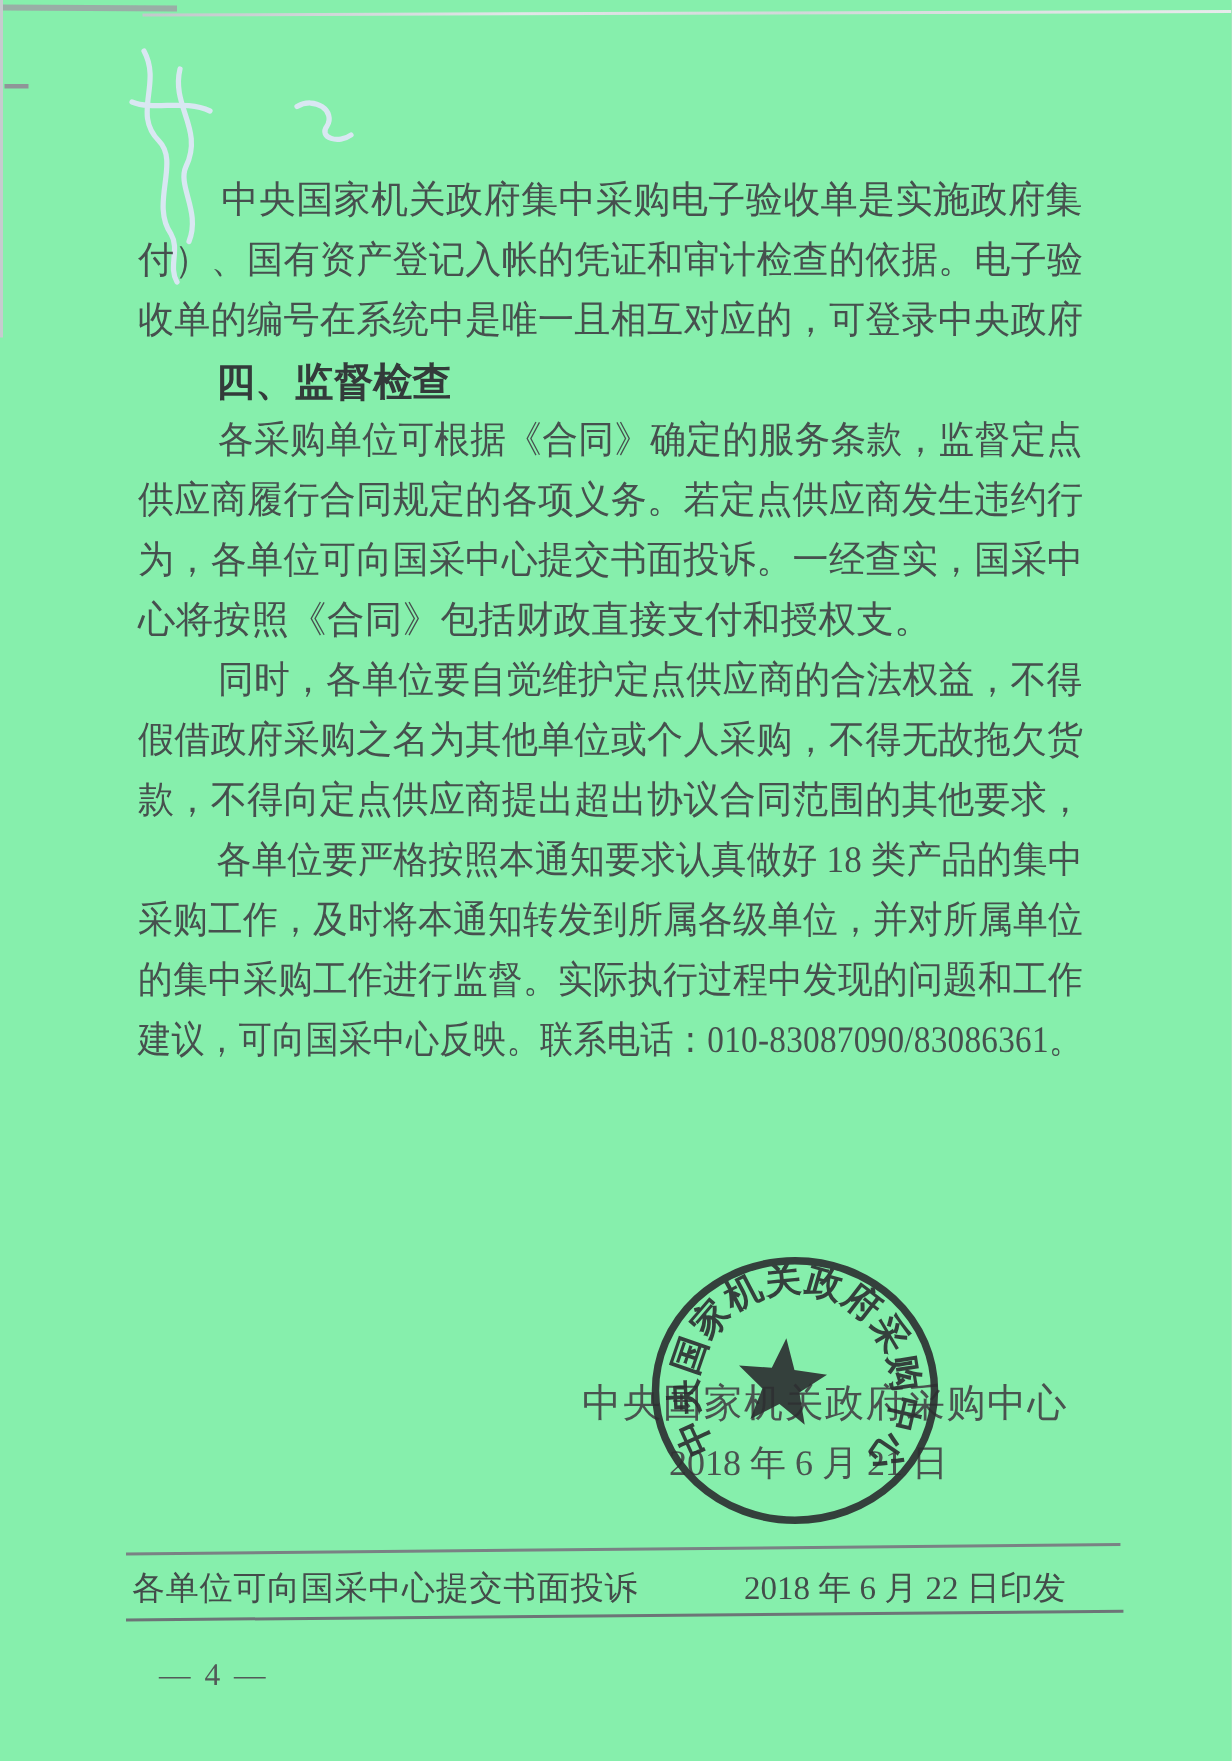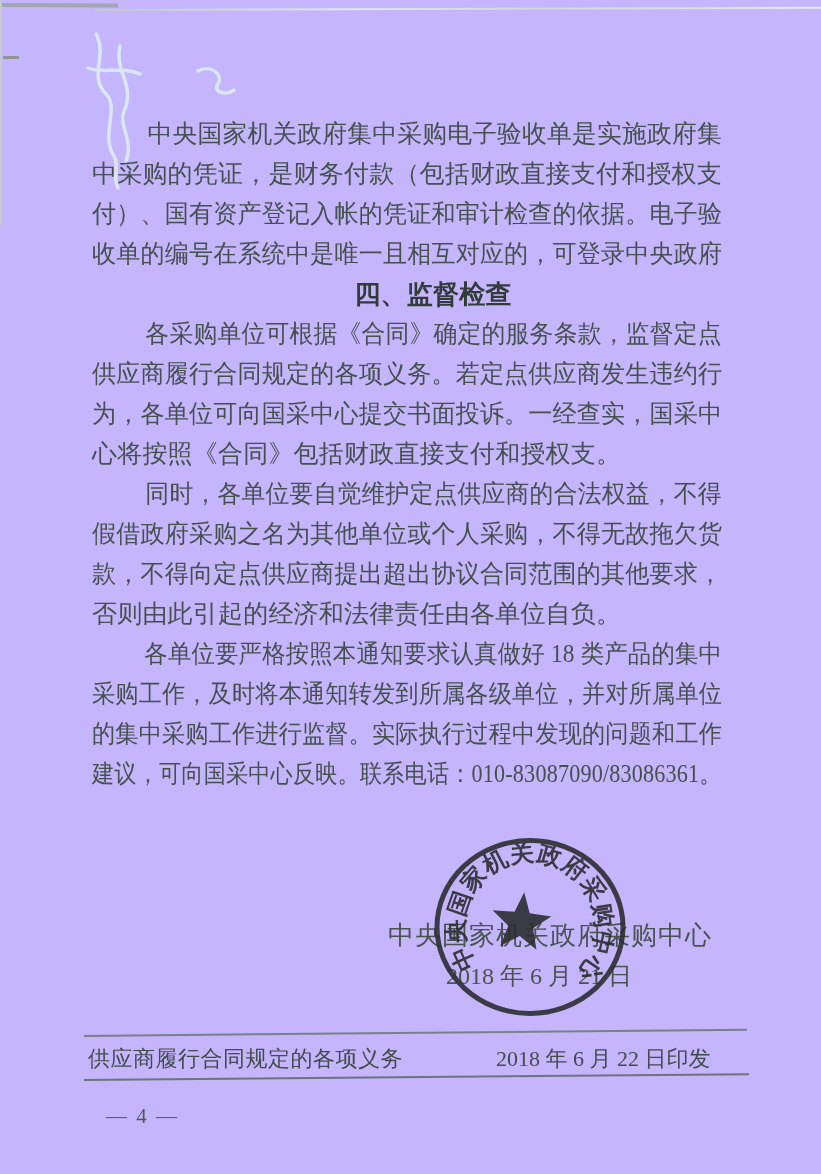--- a/index.html
+++ b/index.html
@@ -3,21 +3,21 @@
 <meta charset="utf-8">
 <style>
   html,body{margin:0;padding:0;}
   body{
     background:#e8eaec;
     font-family:"Liberation Serif","DejaVu Serif",serif;
   }
   .page{
     position:relative;
     width:821px;height:1174px;
-    background:#c4b5fd;
+    background:#86efac;
     overflow:hidden;
     box-shadow:0 0 4px rgba(0,0,0,.2);
   }
   
   .scan-top-a{position:absolute;left:0;top:3px;width:118px;height:4px;background:#9ca2a5;transform:rotate(.3deg);transform-origin:left center;opacity:.85;}
   .scan-top-b{position:absolute;left:95px;top:9px;width:726px;height:2px;
     background:linear-gradient(to right,#c2c8cb,#e2e6e8 35%,#d2d7d9 60%,#e8ebec);
     transform:rotate(-.18deg);transform-origin:left center;}
   .scan-left-sliver{position:absolute;left:0;top:0;width:2px;height:225px;background:#c6cbce;}
   .scan-left-dash{position:absolute;left:3px;top:56px;width:16px;height:3px;background:#8f9598;}
@@ -31,21 +31,20 @@
     height:40px;line-height:40px;
     font-size:25px;
     white-space:nowrap;
     letter-spacing:.2px;
   }
   .t-indent{text-indent:56px;}
   .t-heading{
     font-family:"Liberation Sans","DejaVu Sans",sans-serif;
     font-weight:700;font-size:26px;color:#333b3a;
     text-indent:52px;
-    text-align:center;
   }
   
   .sig-org{
     position:absolute;left:388px;top:916px;width:334px;height:40px;line-height:40px;
     font-size:26px;letter-spacing:1px;color:#49534f;white-space:nowrap;
   }
   .sig-date{
     position:absolute;left:446px;top:958px;width:260px;height:36px;line-height:36px;
     font-size:24px;color:#49534f;white-space:nowrap;
   }
@@ -80,32 +79,30 @@
     <g fill="none" stroke="#d9e7f2" stroke-width="3.5" stroke-linecap="round">
       <path d="M 48 18 C 60 40, 40 60, 58 78 C 72 92, 52 120, 66 140 C 72 150, 64 162, 70 172"></path>
       <path d="M 72 30 C 66 55, 88 70, 76 95 C 70 108, 86 125, 78 145"></path>
       <path d="M 40 52 C 55 58, 75 50, 92 58"></path>
       <path d="M 150 55 C 162 48, 176 58, 170 68 C 164 76, 178 80, 186 74"></path>
     </g>
   </svg>
 
   <div class="body-text">
       <div class="t-line t-indent" style="transform-origin: left center; transform: scaleX(0.991);">中央国家机关政府集中采购电子验收单是实施政府集</div>
-      <div class="t-line">中采购的凭证，是财务付款（包括财政直接支付和授权支</div>
       <div class="t-line" style="transform-origin: left center; transform: scaleX(0.962);">付）、国有资产登记入帐的凭证和审计检查的依据。电子验</div>
       <div class="t-line" style="transform-origin: left center; transform: scaleX(0.962);">收单的编号在系统中是唯一且相互对应的，可登录中央政府</div>
       <div class="t-line t-heading">四、监督检查</div>
       <div class="t-line t-indent" style="transform-origin: left center; transform: scaleX(0.953);">各采购单位可根据《合同》确定的服务条款，监督定点</div>
       <div class="t-line" style="transform-origin: left center; transform: scaleX(0.962);">供应商履行合同规定的各项义务。若定点供应商发生违约行</div>
       <div class="t-line" style="transform-origin: left center; transform: scaleX(0.962);">为，各单位可向国采中心提交书面投诉。一经查实，国采中</div>
       <div class="t-line">心将按照《合同》包括财政直接支付和授权支。</div>
       <div class="t-line t-indent" style="transform-origin: left center; transform: scaleX(0.953);">同时，各单位要自觉维护定点供应商的合法权益，不得</div>
       <div class="t-line" style="transform-origin: left center; transform: scaleX(0.962);">假借政府采购之名为其他单位或个人采购，不得无故拖欠货</div>
       <div class="t-line" style="transform-origin: left center; transform: scaleX(0.962);">款，不得向定点供应商提出超出协议合同范围的其他要求，</div>
-      <div class="t-line">否则由此引起的经济和法律责任由各单位自负。</div>
       <div class="t-line t-indent" style="transform-origin: left center; transform: scaleX(0.935);">各单位要严格按照本通知要求认真做好 18 类产品的集中</div>
       <div class="t-line" style="transform-origin: left center; transform: scaleX(0.926);">采购工作，及时将本通知转发到所属各级单位，并对所属单位</div>
       <div class="t-line" style="transform-origin: left center; transform: scaleX(0.926);">的集中采购工作进行监督。实际执行过程中发现的问题和工作</div>
       <div class="t-line" style="transform-origin: left center; transform: scaleX(0.886);">建议，可向国采中心反映。联系电话：010-83087090/83086361。</div>
     </div>
 
   <div class="sig-org">中央国家机关政府采购中心</div>
   <div class="sig-date">2018 年 6 月 21 日</div>
 
   <svg class="seal" viewBox="0 0 204 188">
@@ -113,18 +110,18 @@
     <polygon points="91,58 98.6,78.5 120.5,79.4 103.4,93 109.2,114.1 91,102 72.8,114.1 78.6,93 61.5,79.4 83.4,78.5" fill="#2c2e30" transform="rotate(6 91 89)"></polygon>
     <defs>
       <path id="seal-arc" d="M 48 133.7 A 66 66 0 1 1 152 133.7"></path>
     </defs>
     <text font-size="24" letter-spacing="1" fill="#2c2e30" font-family="Liberation Serif, DejaVu Serif, serif" font-weight="700">
       <textPath href="#seal-arc" startOffset="3">中央国家机关政府采购中心</textPath>
     </text>
   </svg>
 
   <div class="footer-rule-top"></div>
-  <div class="footer-office">供应商履行合同规定的各项义务</div>
+  <div class="footer-office">各单位可向国采中心提交书面投诉</div>
   <div class="footer-issue">2018 年 6 月 22 日印发</div>
   <div class="footer-rule-bottom"></div>
   <div class="page-number">— 4 —</div>
 
 </div>
 
 </body></html>

